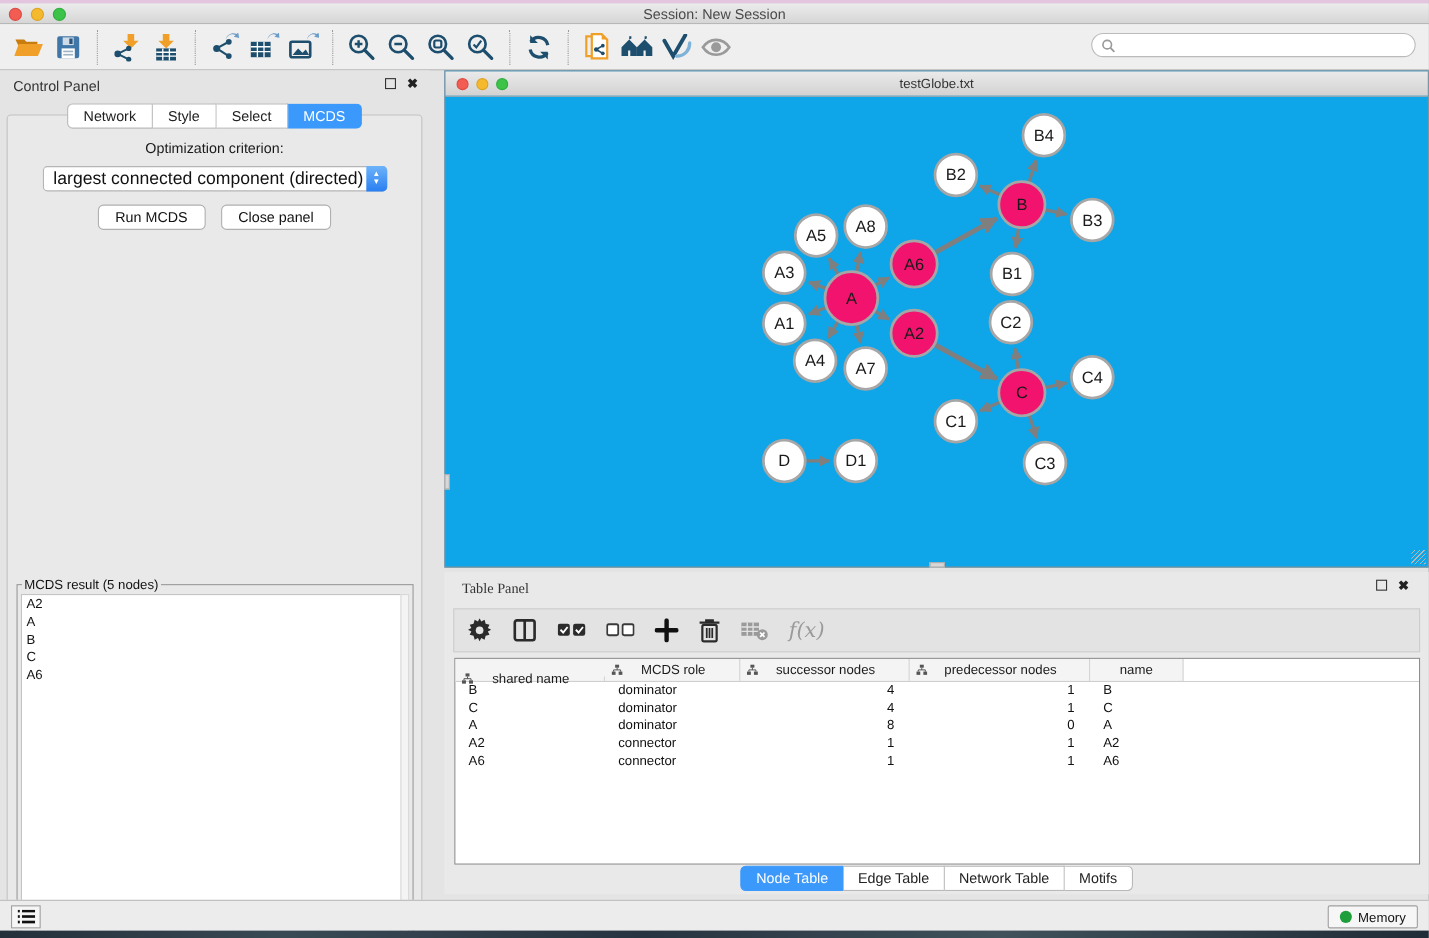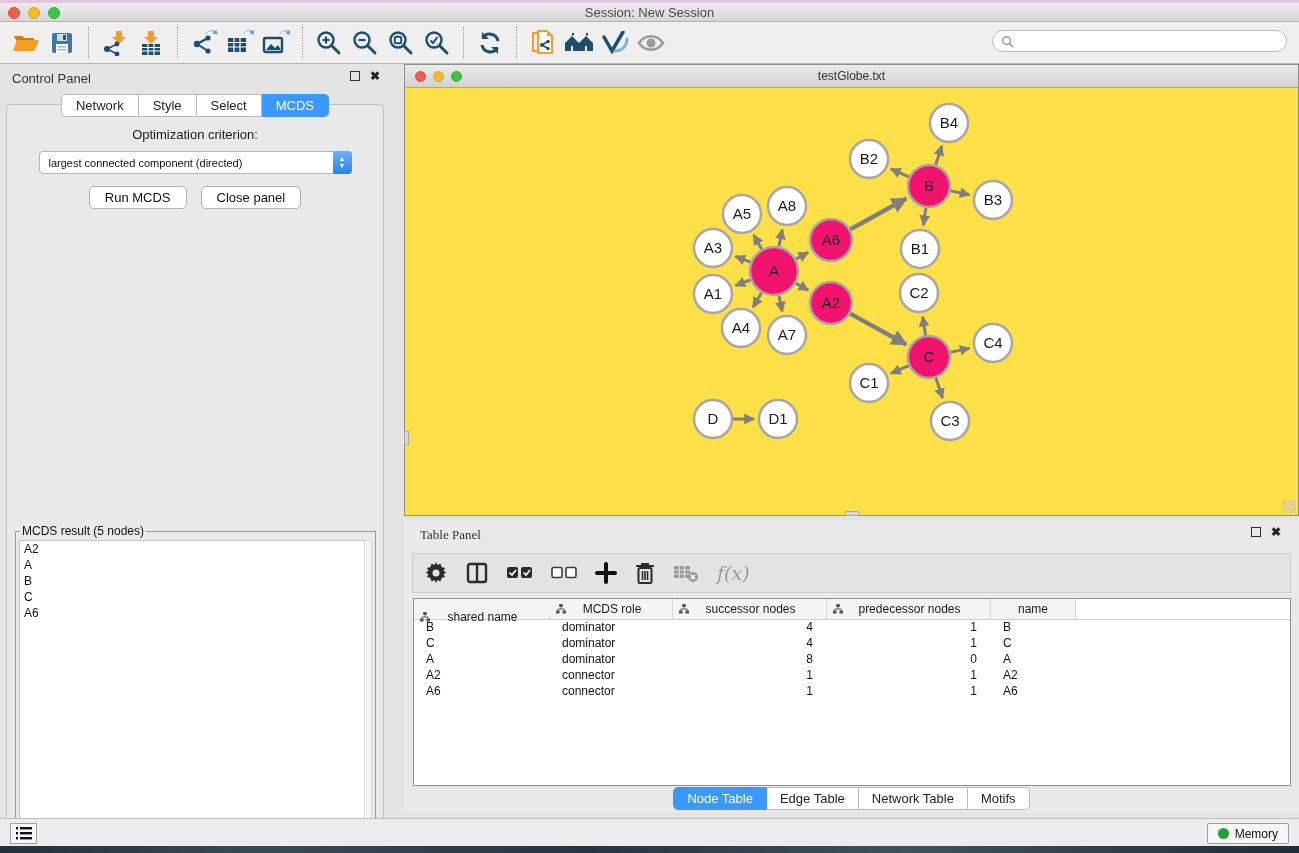--- a/index.html
+++ b/index.html
@@ -41,35 +41,35 @@
   .seg { font-size:13px; padding:3px 14px; background:#fff; border:1px solid #b9b9b9; border-left:none; color:#222;text-align:right; }
   .seg:first-child { border-left:1px solid #b9b9b9; border-radius:5px 0 0 5px; }
   .seg:last-child { border-radius:0 5px 5px 0; }
   .seg.active { background:#3b99fc; border-color:#3b99fc; color:#fff; }
   .cp-content {
     position:absolute; left:6px; top:40px; width:378px; height:762px;
     background:#e9e9e9; border:1px solid #c2c2c2; border-radius:4px;
   }
   .opt-label { text-align:center; margin-top:22px; font-size:13px; color:#1a1a1a; }
   .dropdown { position:relative; margin:9px auto 0; width:313px; height:23px; background:#fff; border:1px solid #b5b5b5; border-radius:4px; display:flex; align-items:center; }
-  .dropdown .dval { flex:1; font-size:11px; padding-left:9px; color:#111; white-space:nowrap; overflow:hidden; }
+  .dropdown .dval { flex:1; font-size:16px; padding-left:9px; color:#111; white-space:nowrap; overflow:hidden; }
   .stepper { width:19px; height:23px; margin-right:-1px; border-radius:0 4px 4px 0; background:linear-gradient(#6db3fa,#2a7ff1); display:flex; flex-direction:column; align-items:center; justify-content:center; gap:1px; }
   .stepper span { color:#fff; font-size:7px; line-height:6px; }
   .btnrow { display:flex; justify-content:center; gap:14px; margin-top:12px; }
   .pushbtn { font-size:13px; background:#fff; border:1px solid #b0b0b0; border-radius:5px; padding:3px 15px; color:#111; font-family:"Liberation Sans",sans-serif; }
   fieldset.resultbox {
     position:absolute; left:8px; top:419px; width:361px; height:335px;
     border:1px solid #9a9a9a; background:transparent; padding:0;
   }
   fieldset.resultbox legend { font-size:12px; color:#111; margin-left:4px; padding:0 2px; }
   .resultlist { position:absolute; left:3px; top:2px; width:347px; height:322px; background:#fff; border:1px solid #c4c4c4; overflow:hidden; }
   .resultlist .ritem { font-size:12px; padding:1px 0 1px 4px; color:#111; }
   .rscroll { position:absolute; right:3px; top:2px; width:8px; height:322px; background:#f4f4f4; border:1px solid #d8d8d8; }
   
-  .netwin { position:absolute; left:404px; top:64px; width:895px; height:452px; border:1px solid #8e8e8e; background:#fde047; }
+  .netwin { position:absolute; left:404px; top:64px; width:895px; height:452px; border:1px solid #8e8e8e; background:#0ea5e9; }
   .net-titlebar { position:relative; height:23px; background:linear-gradient(#eaeaea,#d2d2d2); border-bottom:1px solid #a8a8a8; }
   .net-titlebar .lights { left:10px; top:6px; gap:7px; }
   .net-titlebar .light { width:11px; height:11px; }
   .net-titlebar .title { position:absolute; left:0; right:0; top:4px; text-align:center; font-size:12px; color:#333; }
   .netcanvas { position:absolute; left:2px; top:25px; }
   .resize-grip { position:absolute; right:2px; bottom:2px; width:13px; height:13px;
      background:repeating-linear-gradient(135deg, transparent 0 2px, #b8b8b8 2px 3px); }
   .edge-tick-left { position:absolute; left:-1px; top:366px; width:5px; height:14px; background:#d7d7d7; border:1px solid #aaa; }
   .edge-tick-bottom { position:absolute; left:440px; bottom:-1px; width:14px; height:5px; background:#d7d7d7; border:1px solid #aaa; }
   

